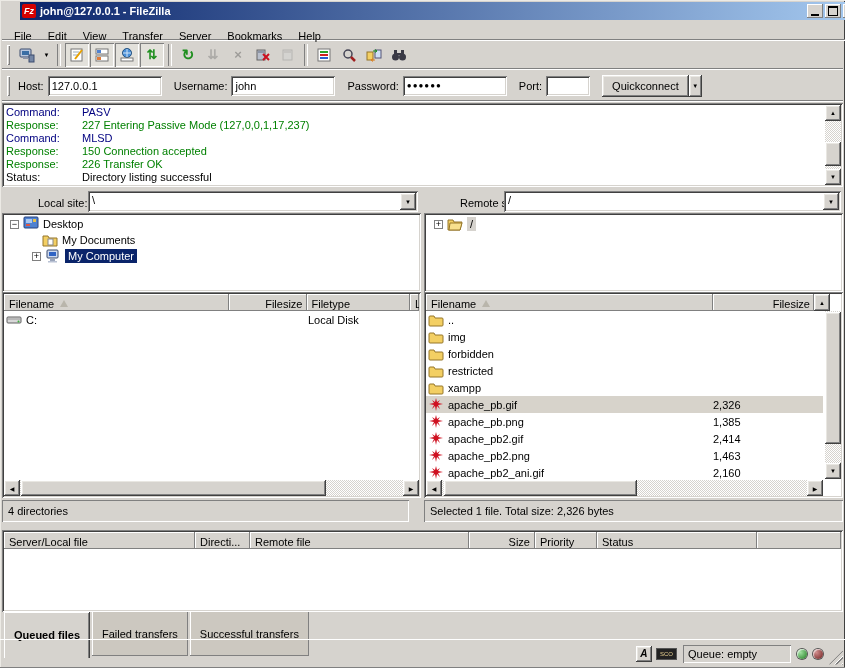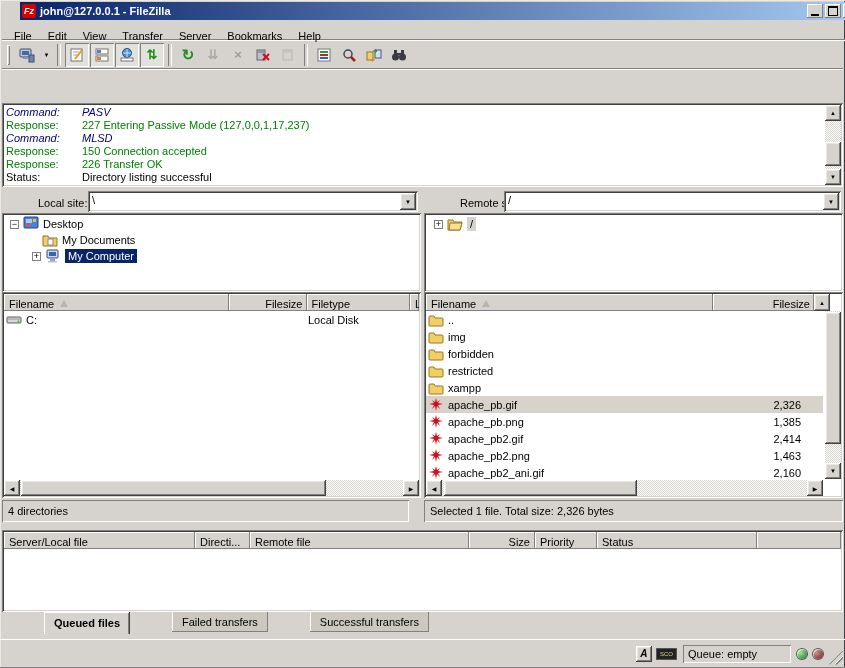--- a/index.html
+++ b/index.html
@@ -37,21 +37,21 @@
   
   .qcbar{left:2px;top:70px;width:841px;height:32px;display:flex;align-items:center;box-sizing:border-box;padding-left:4px;}
   .fld{height:20px;background:#fff;box-shadow:inset 1px 1px 0 #808080,inset -1px -1px 0 #fff,inset 2px 2px 0 #404040,inset -2px -2px 0 #d6d3ce;
        border:0;font-family:"Liberation Sans",sans-serif;font-size:11px;padding:0 4px;box-sizing:border-box;}
   .qlbl{margin:0 4px 0 12px;}
   .qbtn{height:22px;padding:0 10px;display:flex;align-items:center;margin-left:12px;}
   
   .logpane{left:2px;top:103px;width:841px;height:84px;}
   .loglines{position:absolute;left:4px;top:3px;right:20px;line-height:13px;white-space:nowrap;}
   .loglbl{display:inline-block;width:76px;}
-  .log-command{color:#000080;font-style:italic;}
+  .log-command{color:#000080;}
   .log-response{color:#008000;}
   .log-status{color:#000;}
   
   .sb-btn{background:#d6d3ce;box-shadow:inset -1px -1px 0 #404040,inset 1px 1px 0 #fff,inset -2px -2px 0 #808080,inset 2px 2px 0 #e9e7e2;
           display:flex;align-items:center;justify-content:center;font-size:6px;color:#000;}
   .sb-track{background:#d6d3ce;background-image:conic-gradient(#fff 25%,#d6d3ce 0 50%,#fff 0 75%,#d6d3ce 0);background-size:2px 2px;}
   .sb-thumb{background:#d6d3ce;box-shadow:inset -1px -1px 0 #404040,inset 1px 1px 0 #fff,inset -2px -2px 0 #808080,inset 2px 2px 0 #e9e7e2;}
   
   .sitebar-lbl{top:193px;height:20px;line-height:20px;padding-left:30px;}
   .combo{top:191px;height:21px;background:#fff;box-shadow:inset 1px 1px 0 #808080,inset -1px -1px 0 #fff,inset 2px 2px 0 #404040,inset -2px -2px 0 #d6d3ce;}
@@ -68,31 +68,31 @@
   
   .listbox{top:292px;height:206px;}
   .lheader{position:absolute;left:2px;top:2px;right:2px;height:17px;display:flex;}
   .hcell{box-sizing:border-box;background:#d6d3ce;box-shadow:inset -1px -1px 0 #808080,inset 1px 1px 0 #fff;
          padding:2px 4px 0 5px;white-space:nowrap;overflow:hidden;display:flex;align-items:center;gap:6px;}
   .hcell.r{justify-content:flex-end;}
   .sortasc{width:0;height:0;border-left:4px solid transparent;border-right:4px solid transparent;border-bottom:7px solid #b9b5ab;}
   .lbody{position:absolute;left:2px;top:19px;background:#fff;}
   .lrow{position:relative;height:17px;display:flex;align-items:center;white-space:nowrap;}
   .lrow .fico{width:16px;height:16px;margin:0 4px 0 2px;flex:0 0 16px;}
-  .cell-size{position:absolute;text-align:right;}
+  .cell-size{position:absolute;text-align:left;}
   .row-sel{background:#d7d3cb;}
   .hscroll{position:absolute;left:2px;bottom:2px;height:16px;}
   .vscroll{position:absolute;top:2px;right:2px;width:16px;}
   
   .pstatus{top:500px;height:22px;line-height:22px;padding-left:6px;box-sizing:border-box;background:#d6d3ce;}
   .qhcell{box-sizing:border-box;background:#d6d3ce;box-shadow:inset -1px -1px 0 #808080,inset 1px 1px 0 #fff;
           padding:2px 5px 0 5px;white-space:nowrap;overflow:hidden;display:flex;align-items:center;}
   .tabs{left:2px;top:612px;width:841px;height:24px;display:flex;align-items:flex-start;padding-left:2px;box-sizing:border-box;}
-  .tab{height:20px;display:flex;align-items:center;padding:0 10px;margin-right:2px;
-       background:#ccc8c0;box-shadow:inset -1px -1px 0 #808080,inset 1px 0 0 #fff;margin-left:40px;}
+  .tab{height:20px;display:flex;align-items:center;padding:12px 10px;margin-right:2px;
+       background:#ccc8c0;box-shadow:inset -1px -1px 0 #808080,inset 1px 0 0 #fff;}
   .tab.active{height:22px;background:#d6d3ce;font-weight:bold;box-shadow:inset -1px 0 0 #404040,inset 1px 1px 0 #fff,inset -2px 0 0 #808080;}
   .statusbar{left:0;top:639px;width:845px;height:27px;border-top:1px solid #fff;box-shadow:0 1px 0 #808080;
              display:flex;align-items:center;}
   .led{width:10px;height:10px;border-radius:50%;margin-left:6px;box-shadow:inset 1px 1px 1px rgba(255,255,255,.7),0 0 0 1px #555;}
   .grip{width:14px;height:14px;margin:8px 2px 0 6px;background:repeating-linear-gradient(135deg,transparent 0 3px,#fff 3px 4px,#808080 4px 5px);
         clip-path:polygon(100% 0,100% 100%,0 100%);}
 </style>
 </head>
 <body>
 
@@ -212,20 +212,33 @@
       <svg class="ticon" viewBox="0 0 16 16">
           <circle cx="4.5" cy="10" r="3.5" fill="#3a3a46"></circle>
           <circle cx="11.5" cy="10" r="3.5" fill="#3a3a46"></circle>
           <rect x="3" y="3" width="3" height="5" fill="#3a3a46"></rect>
           <rect x="10" y="3" width="3" height="5" fill="#3a3a46"></rect>
           <rect x="6" y="6" width="4" height="2" fill="#3a3a46"></rect>
         </svg>
     </span>
   </div>
 
+  <div class="abs qcbar etch-bottom">
+    <span class="gripper"></span>
+    <span class="qlbl" style="margin-left:4px">Host:</span>
+    <input class="fld" style="width: 114px;" value="127.0.0.1">
+    <span class="qlbl">Username:</span>
+    <input class="fld" style="width: 104px;" value="john">
+    <span class="qlbl">Password:</span>
+    <input class="fld" style="width: 104px; font-size: 8px; letter-spacing: 1px;" value="●●●●●●">
+    <span class="qlbl">Port:</span>
+    <input class="fld" style="width: 44px;" value="">
+    <span class="qbtn raised">Quickconnect</span>
+    <span class="tbtn-arrow raised" style="height:22px">▼</span>
+  </div>
 
   <div class="abs logpane sunken-deep">
     <div class="loglines">
       <div class="log-command"><span class="loglbl">Command:</span><span>PASV</span></div>
       <div class="log-response"><span class="loglbl">Response:</span><span>227 Entering Passive Mode (127,0,0,1,17,237)</span></div>
       <div class="log-command"><span class="loglbl">Command:</span><span>MLSD</span></div>
       <div class="log-response"><span class="loglbl">Response:</span><span>150 Connection accepted</span></div>
       <div class="log-response"><span class="loglbl">Response:</span><span>226 Transfer OK</span></div>
       <div class="log-status"><span class="loglbl">Status:</span><span>Directory listing successful</span></div>
     </div>

